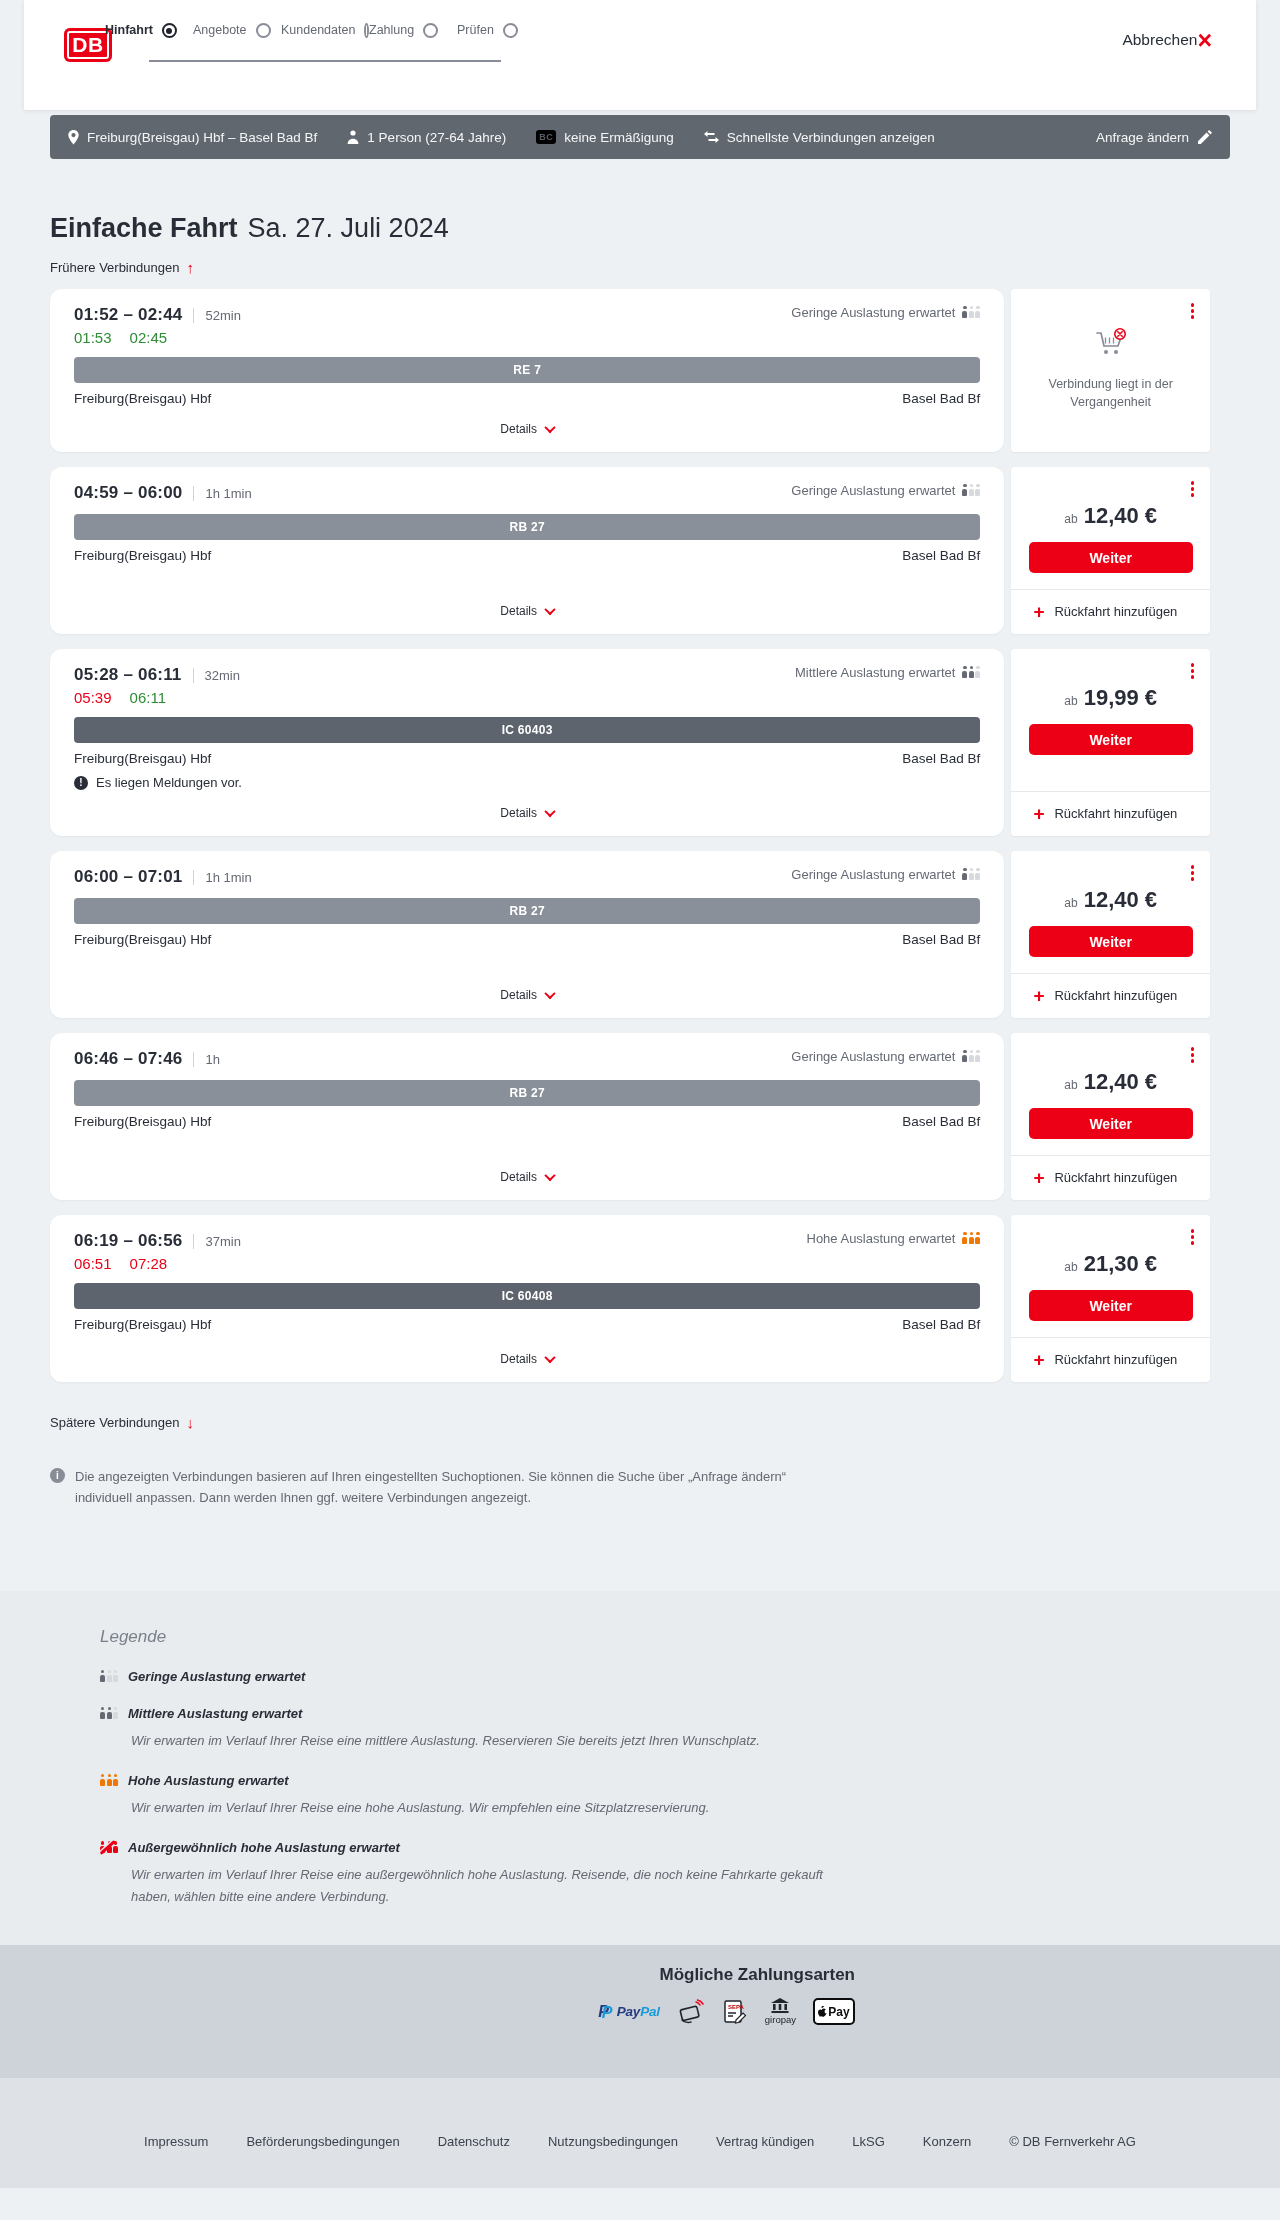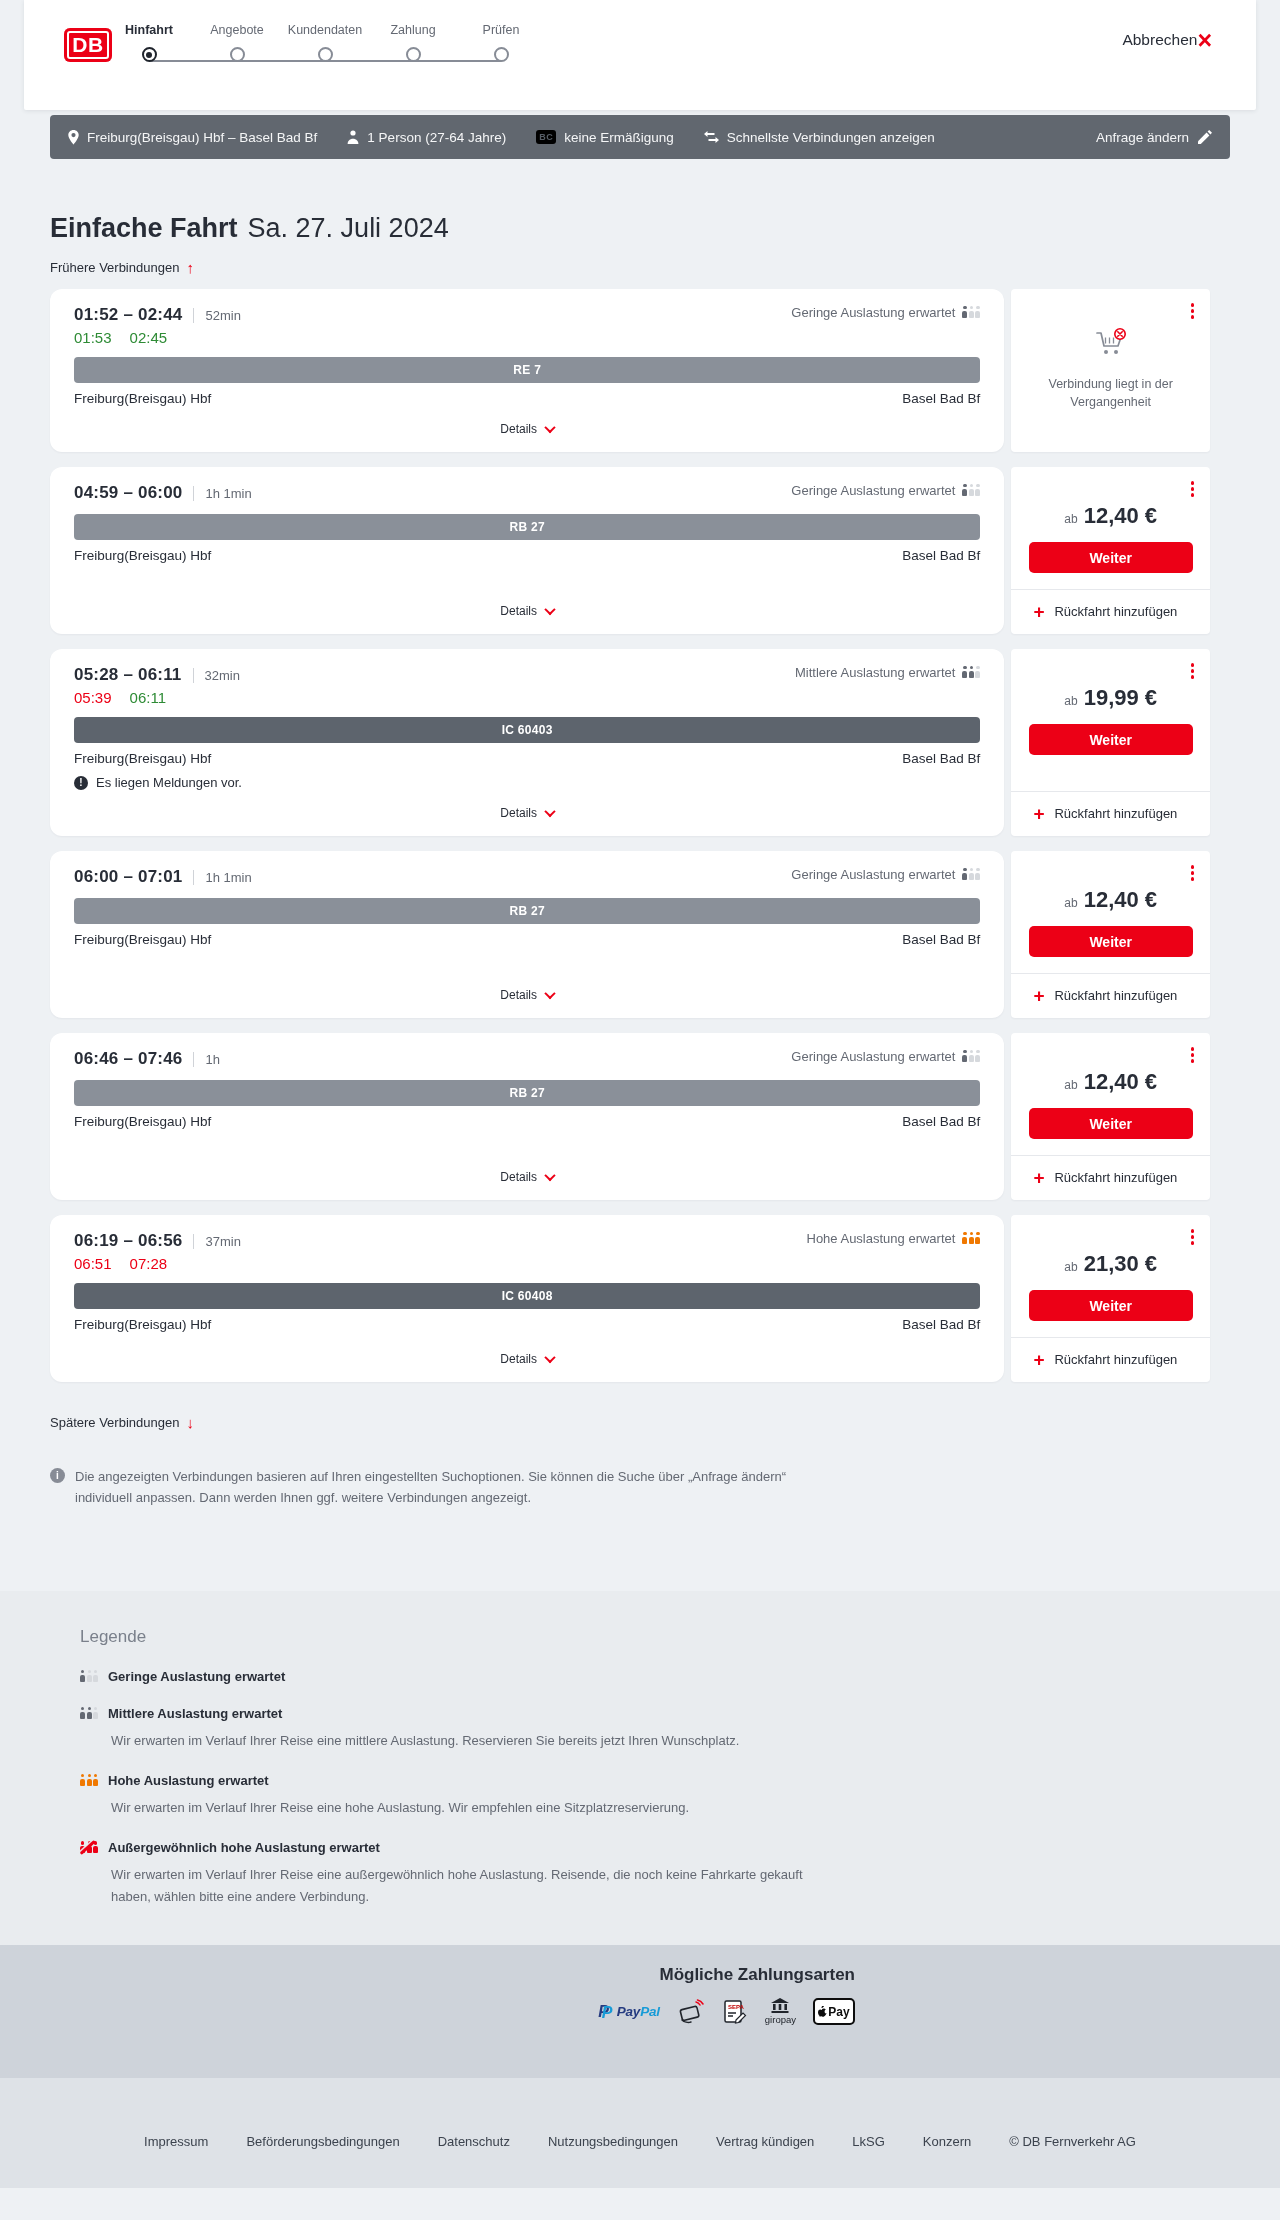--- a/index.html
+++ b/index.html
@@ -16,21 +16,21 @@
     box-shadow:0 1px 4px rgba(40,45,55,.10); border-radius:0 0 2px 2px;
   }
   .db-logo {
     position:absolute; left:40px; top:28px; width:48px; height:34px;
     background:#ec0016; border-radius:6px; color:#fff; font-weight:bold;
     font-size:21px; display:flex; align-items:center; justify-content:center;
     box-shadow:inset 0 0 0 3px #ec0016, inset 0 0 0 5px #fff; letter-spacing:.5px;
   }
   .stepper { position:absolute; left:81px; top:23px; display:flex; }
   .step-track { position:absolute; left:44px; right:44px; top:37px; height:2px; background:#878c96; }
-  .step { width:88px; display:flex; flex-direction:column; align-items:center; gap:9px; position:relative; }
+  .step { width:88px; display:flex; flex-direction:row; align-items:center; gap:9px; position:relative; }
   .step-label { font-size:12.5px; color:#646973; line-height:15px; white-space:nowrap; }
   .step-dot { width:15px; height:15px; border:2px solid #878c96; border-radius:50%; background:#fff; position:relative; }
   .step.active .step-label { color:#282d37; font-weight:bold; }
   .step.active .step-dot { border-color:#1f242c; }
   .step.active .step-dot::after { content:""; position:absolute; inset:2.5px; border-radius:50%; background:#1f242c; }
   .cancel-btn {
     position:absolute; right:44px; top:30px; display:flex; align-items:center; 
     background:none; border:none; cursor:pointer; font-family:inherit;
     font-size:15.5px; color:#282d37;
   }
@@ -111,21 +111,21 @@
   .past-wrap { margin-top:26px; text-align:center; }
   .past-text { margin-top:12px; font-size:12.5px; color:#646973; line-height:1.45; padding:0 14px; }
 
   
   .note { margin-top:36px; display:flex; gap:10px; align-items:flex-start; }
   .info-icon { flex:0 0 auto; width:15px; height:15px; border-radius:50%; background:#878c96; color:#fff; font-size:10px; font-weight:bold; font-style:normal; display:inline-flex; align-items:center; justify-content:center; margin-top:1px; }
   .note-text { font-size:13px; color:#646973; line-height:1.6; max-width:766px; }
 
   
   .legend-band { margin-top:82px; background:#e9ecef; padding:36px 0 38px; }
-  .legend-inner { margin-left:80px; }
+  .legend-inner { margin-left:100px;font-style:italic; }
   .legend-title { font-size:17px; color:#7a808b; font-weight:400; }
   .legend-item { margin-top:22px; }
   .legend-head { display:flex; align-items:center; gap:10px; }
   .legend-label { font-size:13px; font-weight:bold; color:#282d37; }
   .legend-desc { margin-top:9px; padding-left:31px; font-size:13px; color:#646973; line-height:1.65; max-width:740px; }
 
   
   .pay-band { background:#ced3da; height:133px; }
   .pay-inner { padding:20px 425px 0 0; display:flex; flex-direction:column; align-items:flex-end; }
   .pay-title { font-size:17px; font-weight:bold; color:#282d37; }

